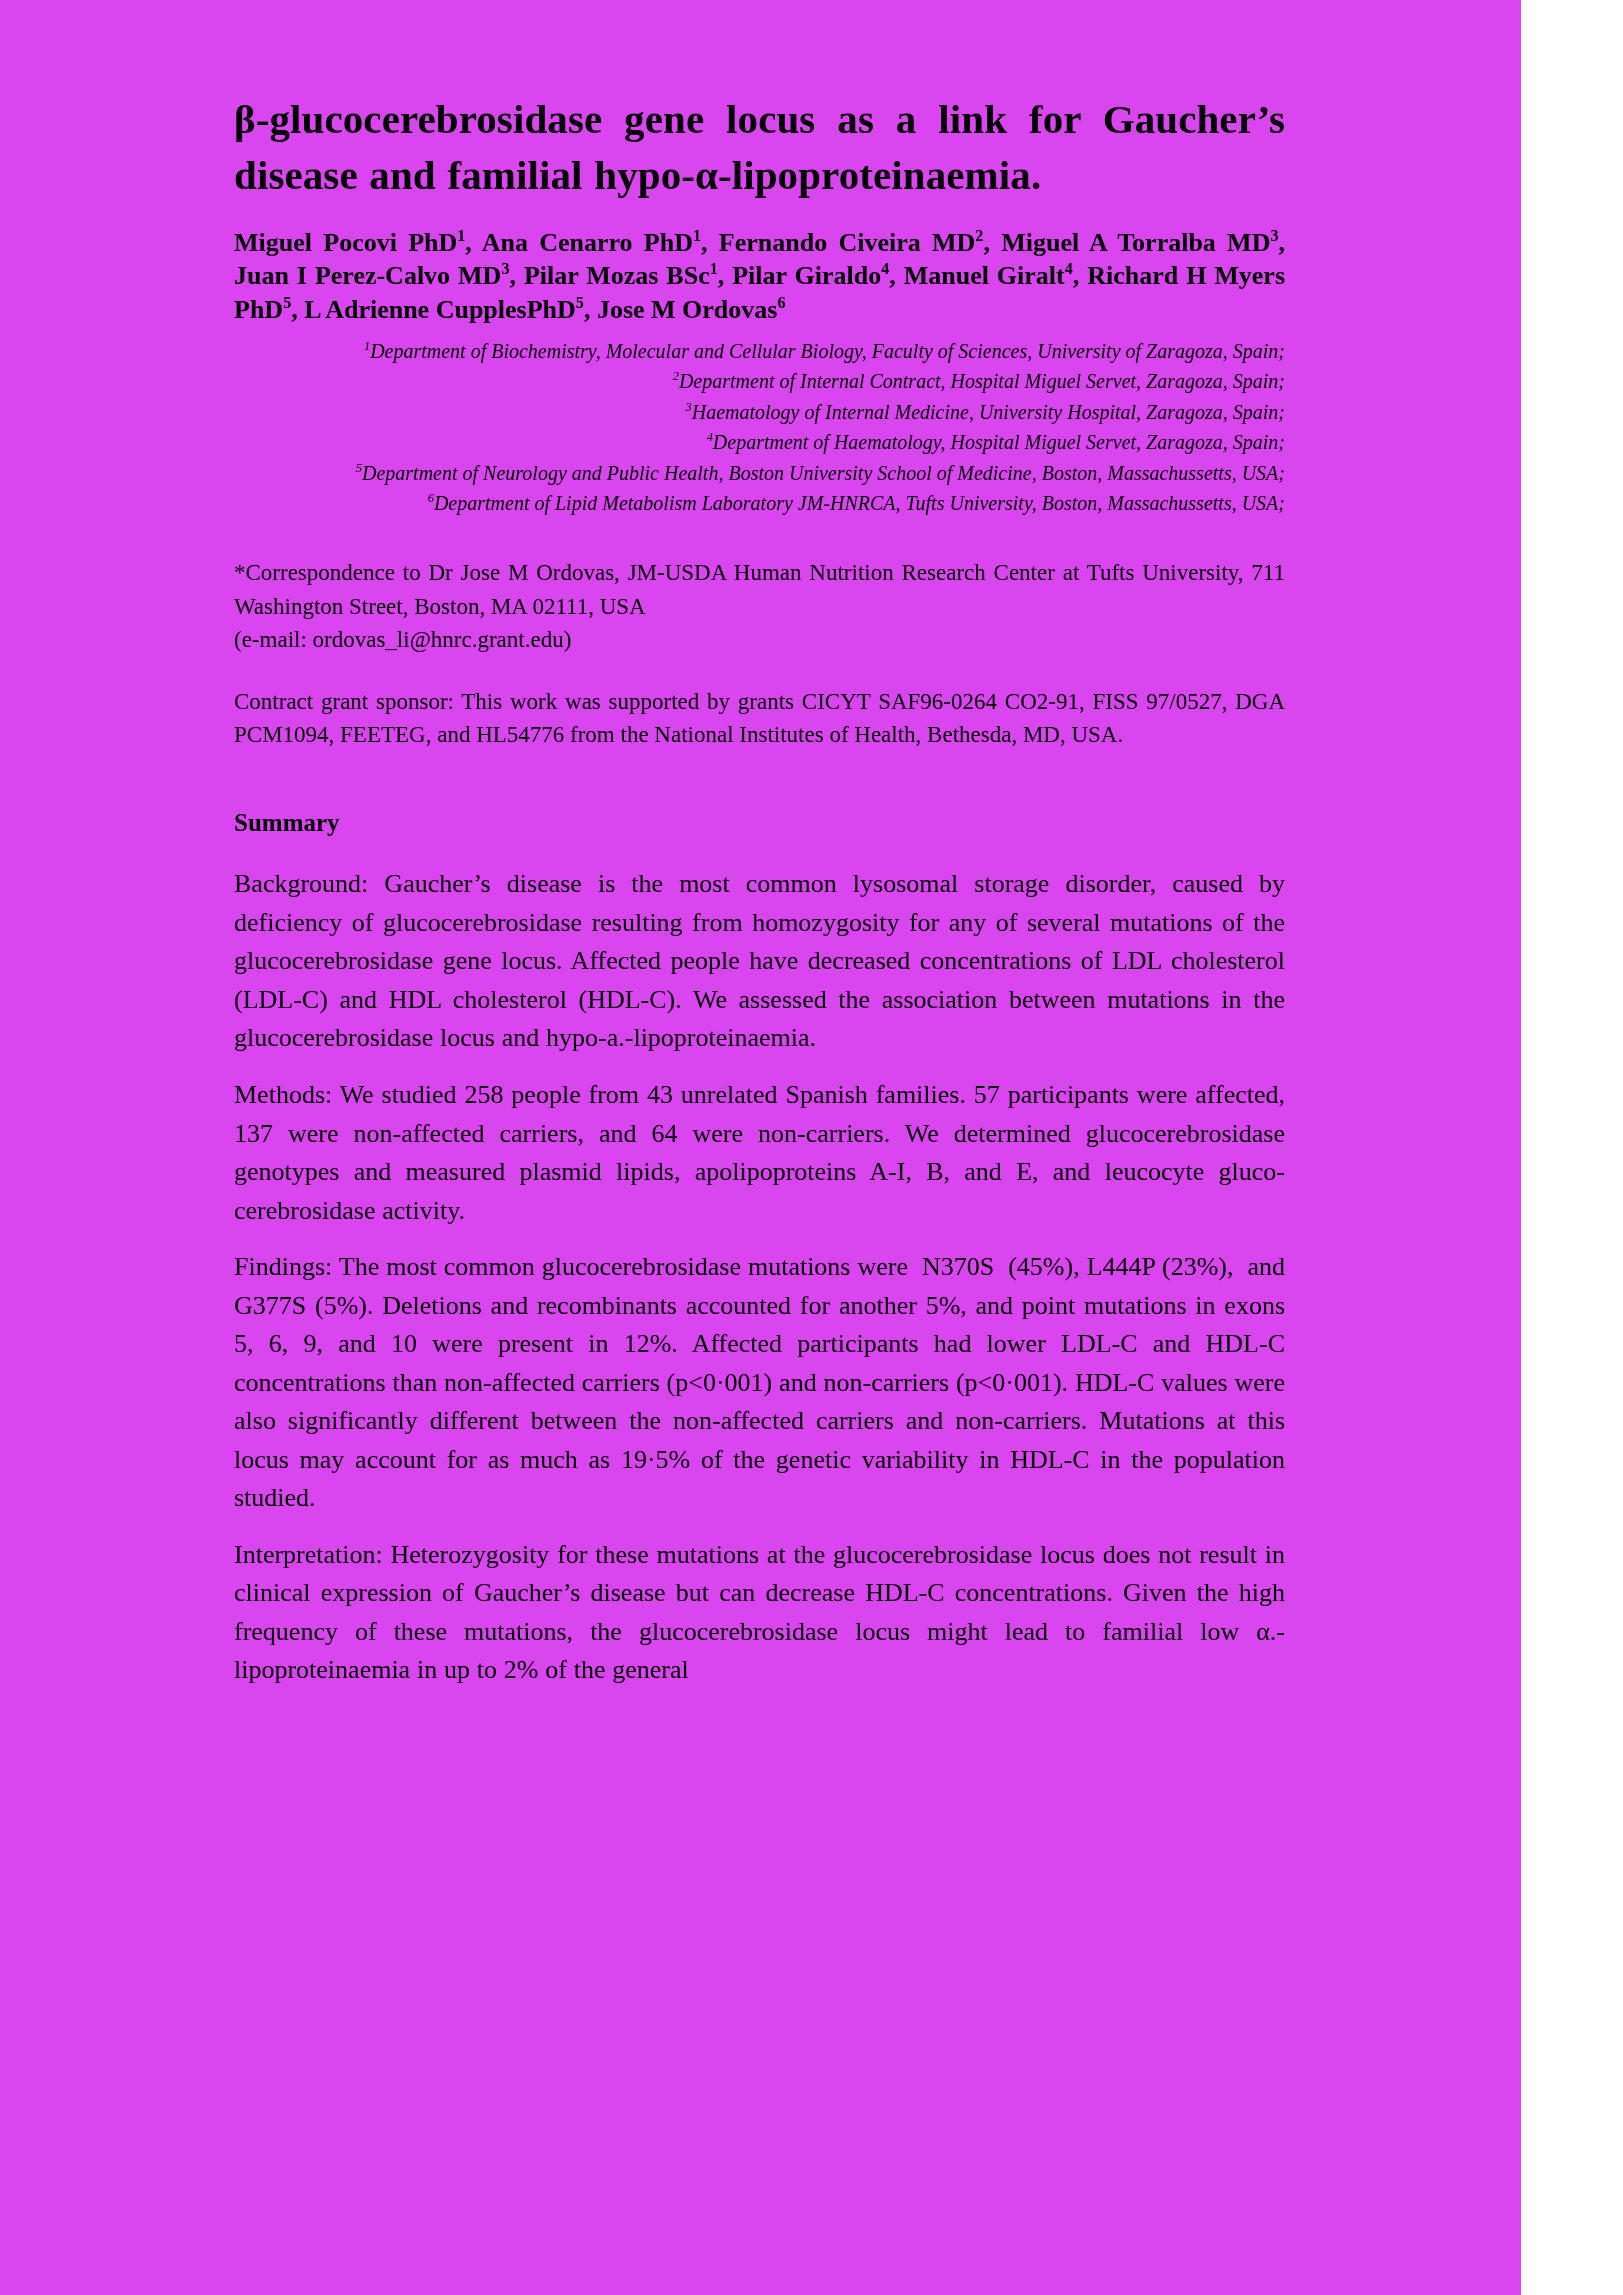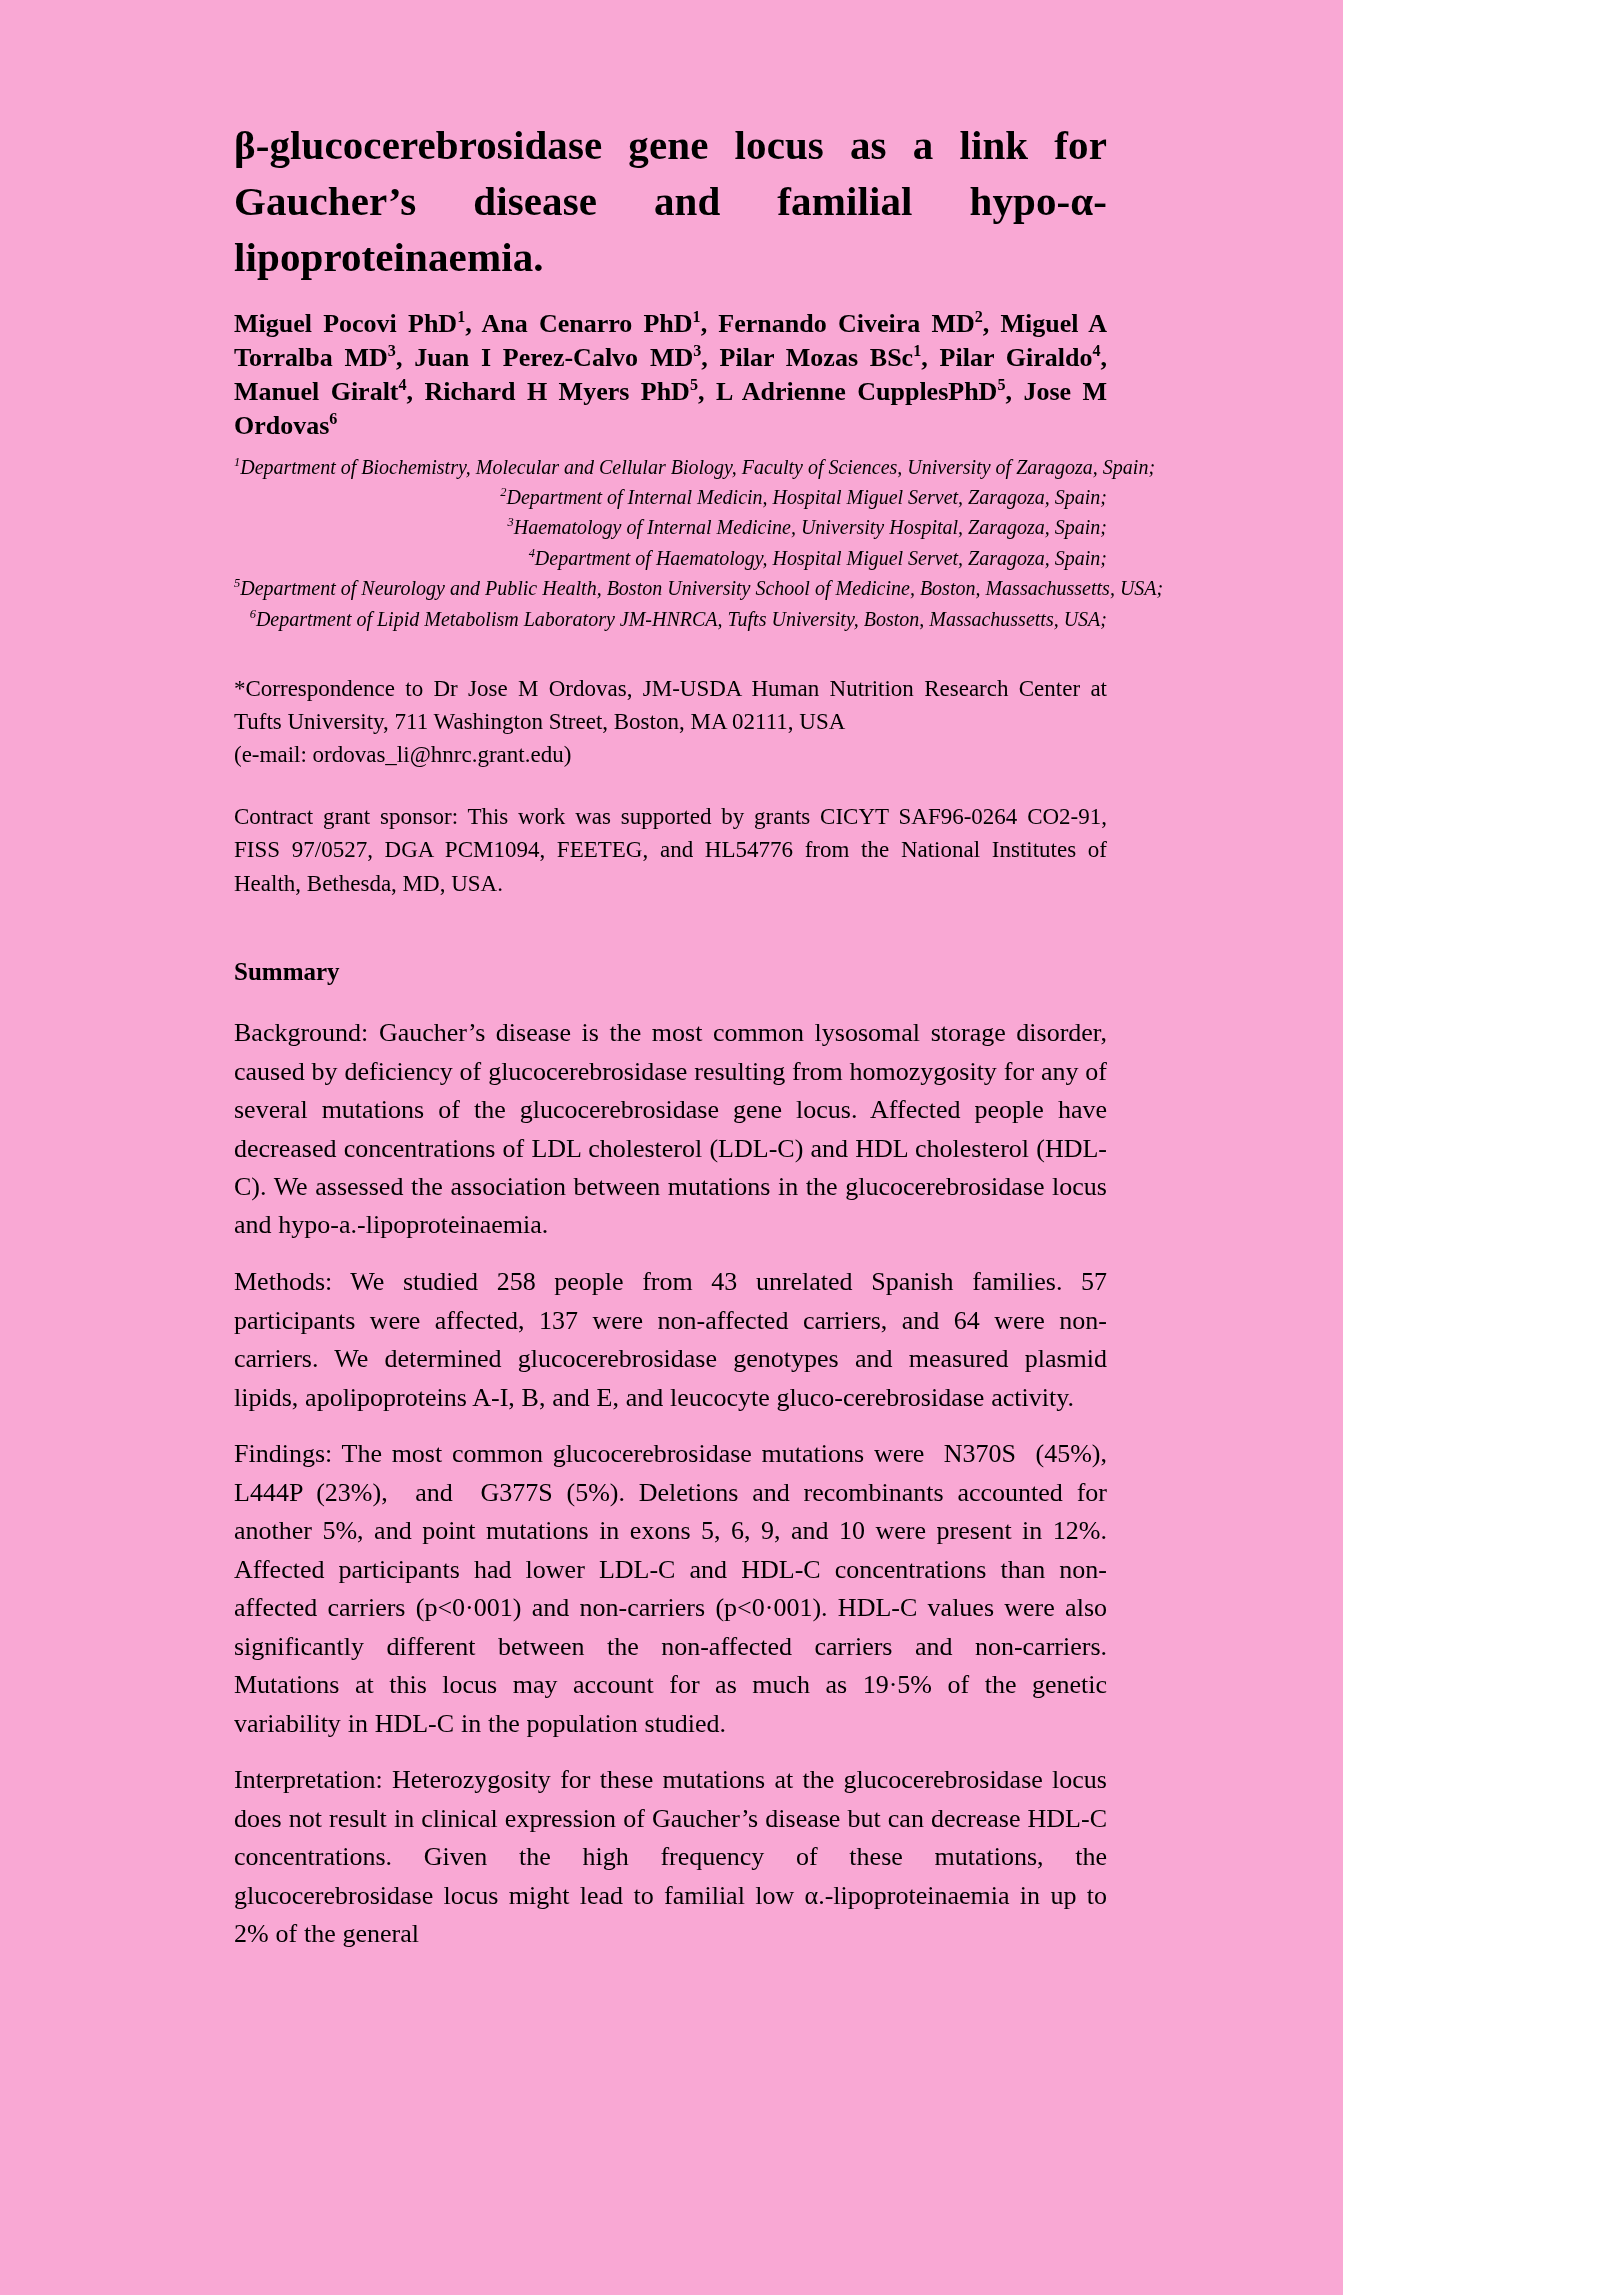--- a/index.html
+++ b/index.html
@@ -2,25 +2,25 @@
 <html style="font-size:10.5px"><head>
 <meta charset="utf-8">
 <style>
   html, body {
     margin: 0;
     padding: 0;
     background: #ffffff;
   }
   .page {
     position: relative;
-    width: 1343px;
+    width: 1521px;
     height: 2295px;
-    background: #f9a8d4;
+    background: #d946ef;
     box-sizing: border-box;
-    padding: 118px 236px 0 234px;
+    padding: 92px 236px 0 234px;
     font-family: "Liberation Serif", "DejaVu Serif", serif;
     color: #000000;
     overflow: hidden;
   }
 
   
   .title {
     font-size: 41px;
     font-weight: bold;
     line-height: 1.36;
@@ -111,21 +111,21 @@
 <div class="page">
 
   <h1 class="title">β-glucocerebrosidase gene locus as a link for Gaucher’s disease and familial hypo-α-lipoproteinaemia.</h1>
 
   <p class="authors">
     <span><span>Miguel Pocovi PhD</span><sup>1</sup>, </span><span><span>Ana Cenarro PhD</span><sup>1</sup>, </span><span><span>Fernando Civeira MD</span><sup>2</sup>, </span><span><span>Miguel A Torralba MD</span><sup>3</sup>, </span><span><span>Juan I Perez-Calvo MD</span><sup>3</sup>, </span><span><span>Pilar Mozas BSc</span><sup>1</sup>, </span><span><span>Pilar Giraldo</span><sup>4</sup>, </span><span><span>Manuel Giralt</span><sup>4</sup>, </span><span><span>Richard H Myers PhD</span><sup>5</sup>, </span><span><span>L Adrienne CupplesPhD</span><sup>5</sup>, </span><span><span>Jose M Ordovas</span><sup>6</sup></span>
   </p>
 
   <div class="affil-block">
     <p class="affil"><sup>1</sup><span>Department of Biochemistry, Molecular and Cellular Biology, Faculty of Sciences, University of Zaragoza, Spain;</span></p>
-    <p class="affil"><sup>2</sup><span>Department of Internal Medicin, Hospital Miguel Servet, Zaragoza, Spain;</span></p>
+    <p class="affil"><sup>2</sup><span>Department of Internal Contract, Hospital Miguel Servet, Zaragoza, Spain;</span></p>
     <p class="affil"><sup>3</sup><span>Haematology of Internal Medicine, University Hospital, Zaragoza, Spain;</span></p>
     <p class="affil"><sup>4</sup><span>Department of Haematology, Hospital Miguel Servet, Zaragoza, Spain;</span></p>
     <p class="affil"><sup>5</sup><span>Department of Neurology and Public Health, Boston University School of Medicine, Boston, Massachussetts, USA;</span></p>
     <p class="affil"><sup>6</sup><span>Department of Lipid Metabolism Laboratory JM-HNRCA, Tufts University, Boston, Massachussetts, USA;</span></p>
   </div>
 
   <div class="corr-block">
     <p class="corr wrap">*Correspondence to Dr Jose M Ordovas, JM-USDA Human Nutrition Research Center at Tufts University, 711 Washington Street, Boston, MA 02111, USA</p>
     <p class="corr">(e-mail: ordovas_li@hnrc.grant.edu)</p>
   </div>

